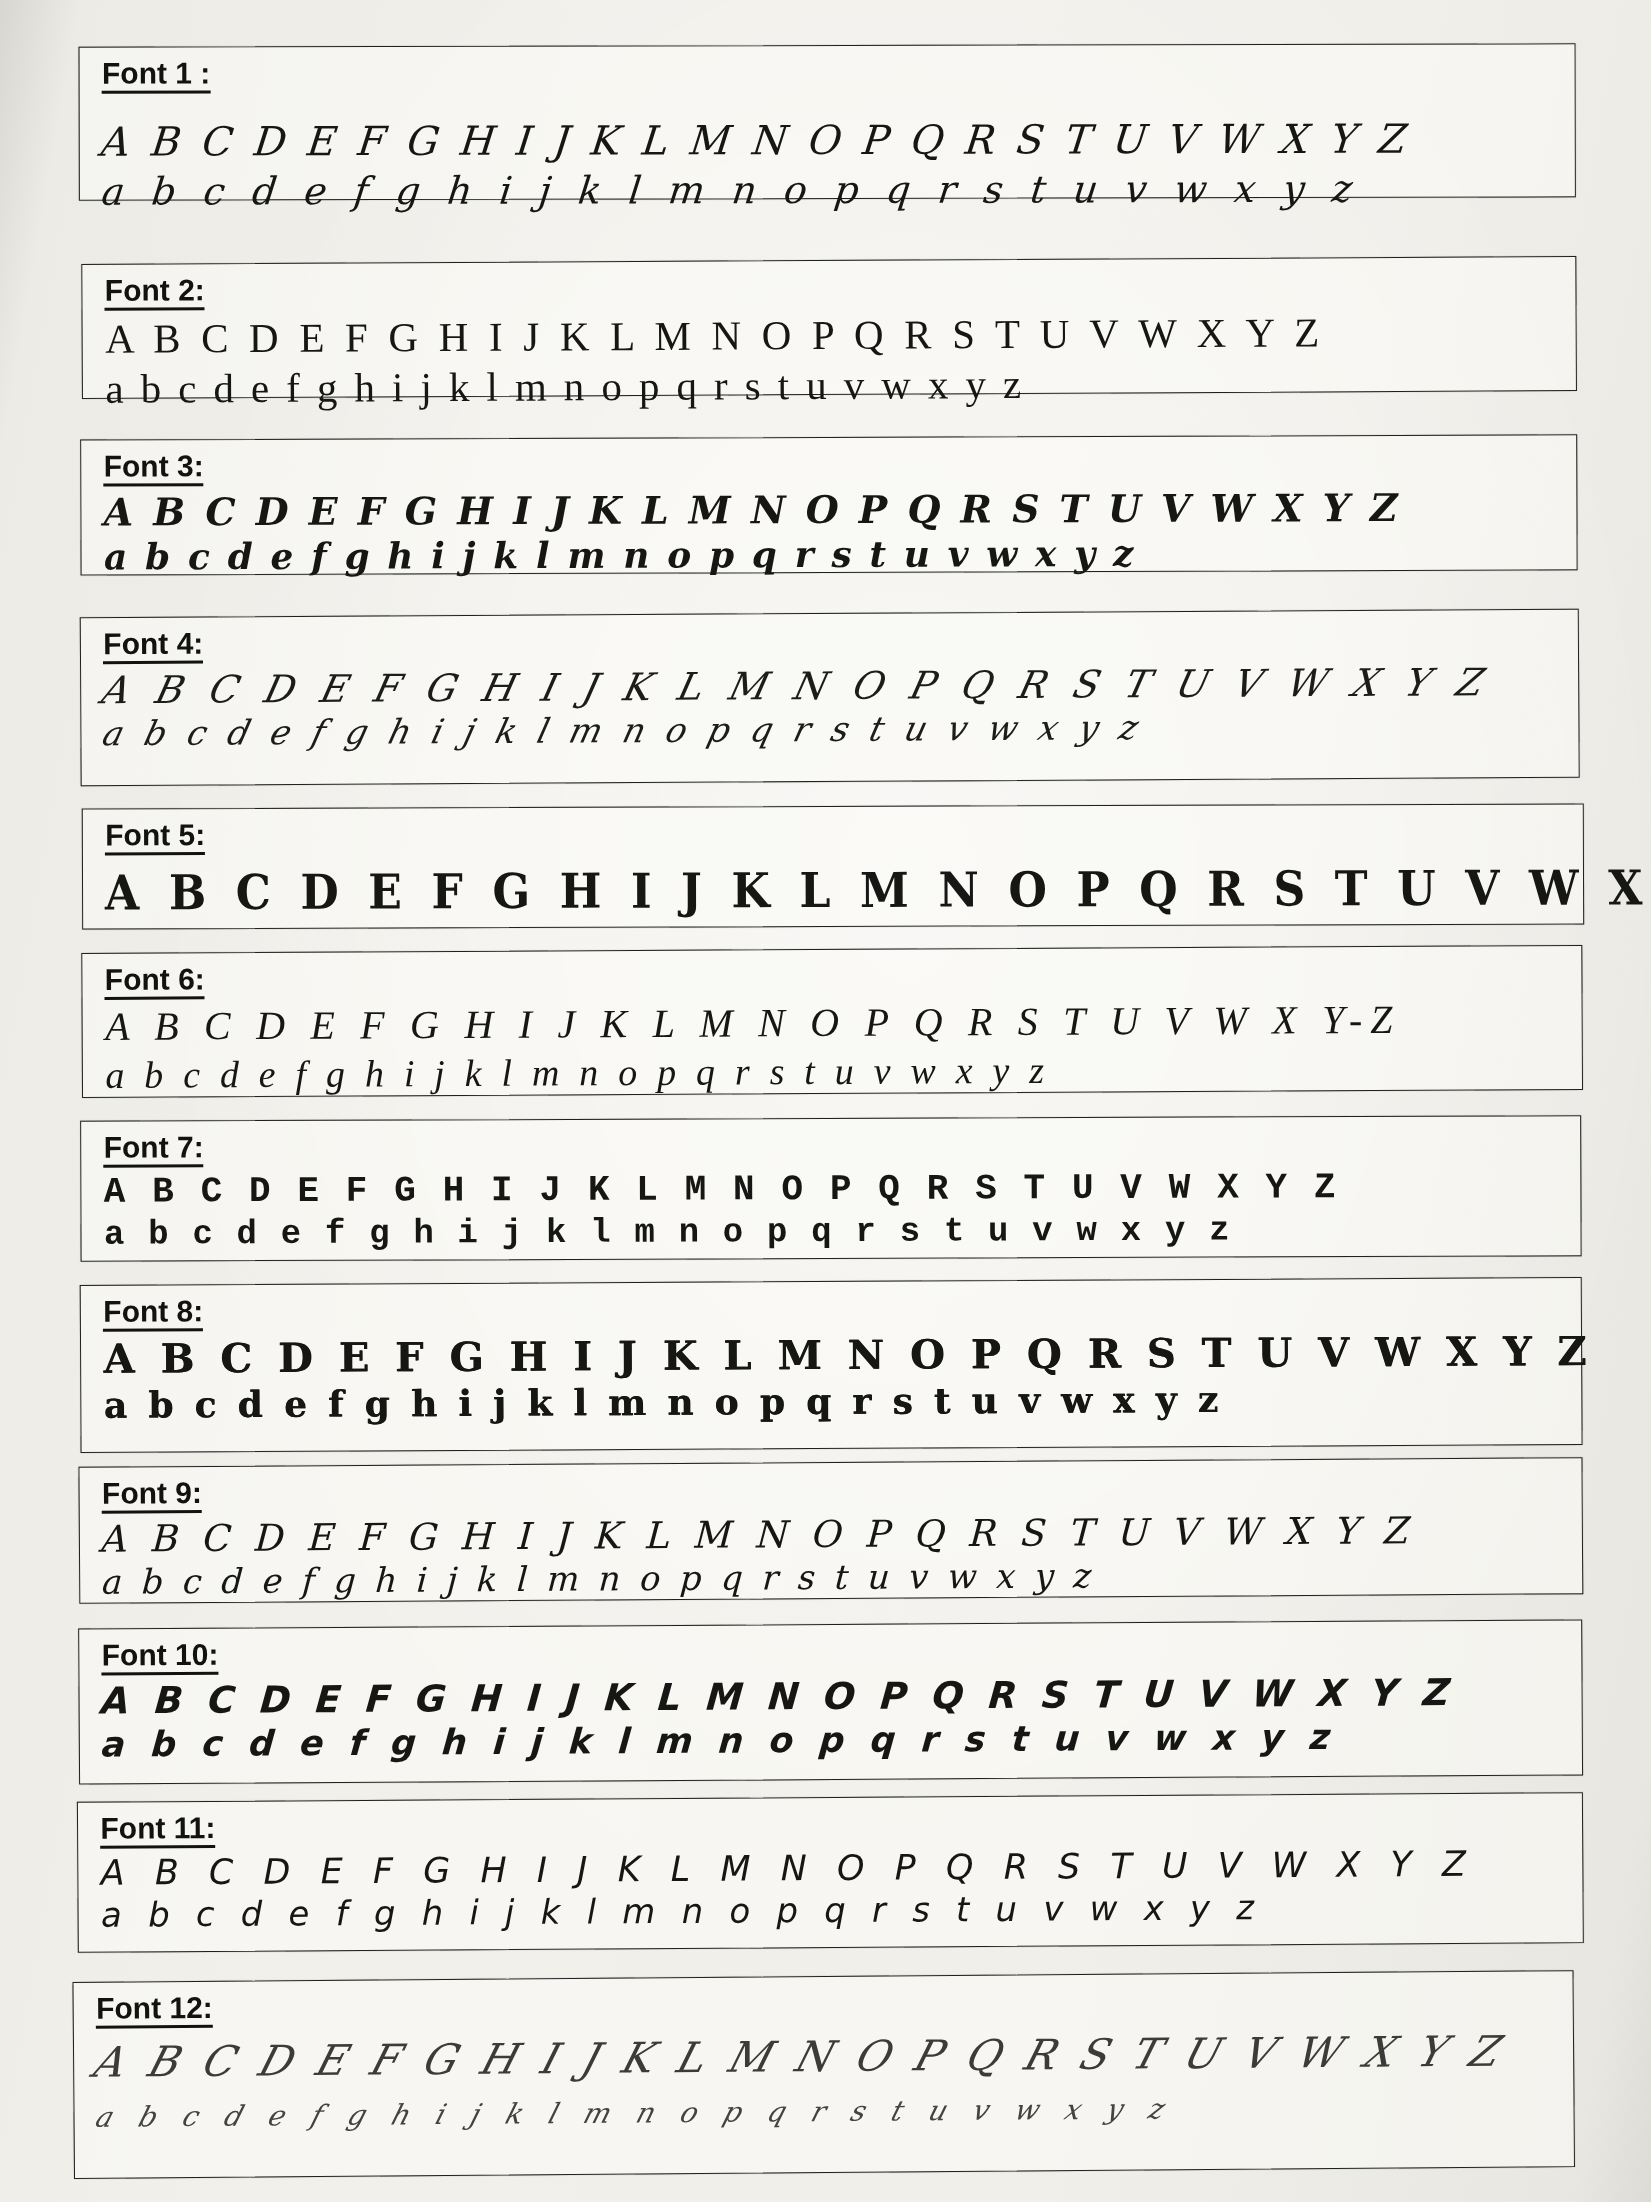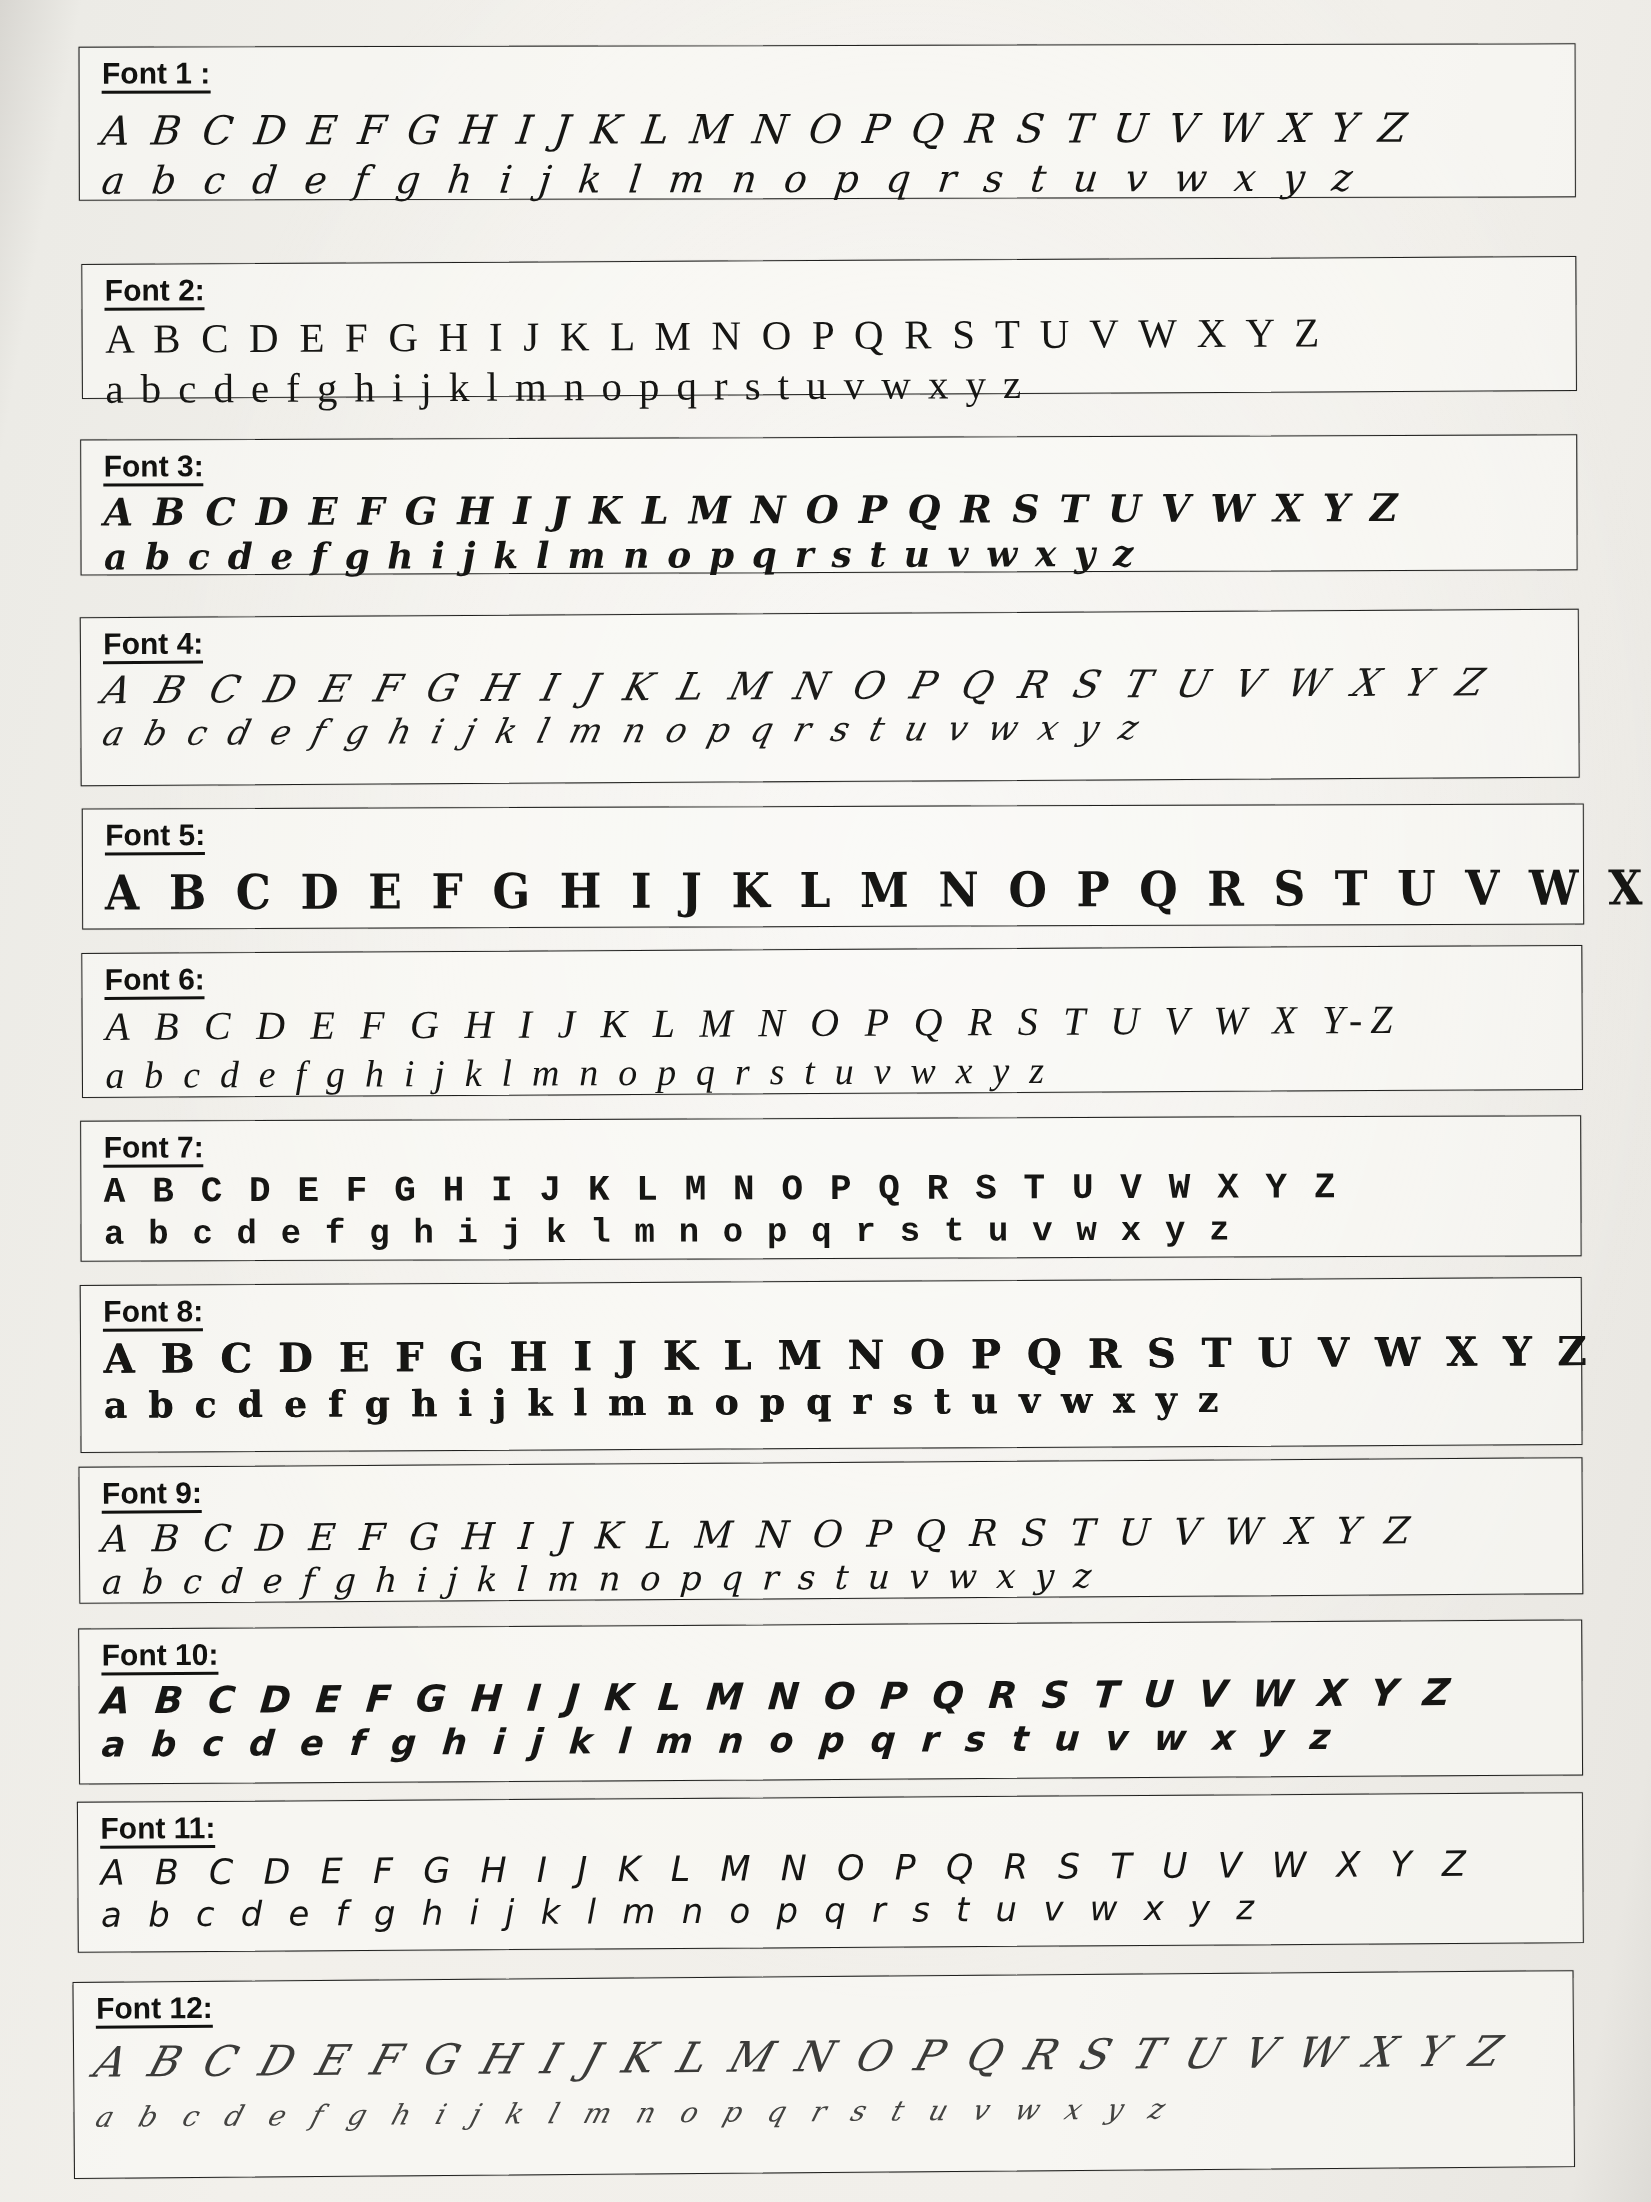--- a/index.html
+++ b/index.html
@@ -71,21 +71,21 @@
   .f4 {top:613px; left:82px; width:1499px;height:169px;transform:rotate(-0.08deg);}
   .f5 {top:806px; left:83px; width:1502px;height:121px;transform:rotate(0.06deg);}
   .f6 {top:949px;left:82px; width:1501px;height:145px;transform:rotate(-0.06deg);}
   .f7 {top:1118px;left:80px; width:1501px;height:141px;transform:rotate(0.04deg);}
   .f8 {top:1281px;left:79px; width:1502px;height:168px;transform:rotate(-0.05deg);}
   .f9 {top:1462px;left:77px; width:1504px;height:137px;transform:rotate(-0.12deg);}
   .f10{top:1624px;left:76px; width:1504px;height:156px;transform:rotate(-0.1deg);}
   .f11{top:1797px;left:74px; width:1506px;height:151px;transform:rotate(-0.12deg);}
   .f12{top:1976px;left:69px; width:1501px;height:197px;transform:rotate(-0.2deg);}
 
-  .f1 .font-label{margin-bottom:11px;}
+  .f1 .font-label{margin-bottom:22px;}
   .f1 .row{line-height:1.3;}
   .f5 .row{margin-top:5.2px;}
   .f12 .font-label{margin-bottom:8.6px;}
 </style>
 </head>
 <body>
 
 <div class="page">
 
   <section class="font-box f1">

